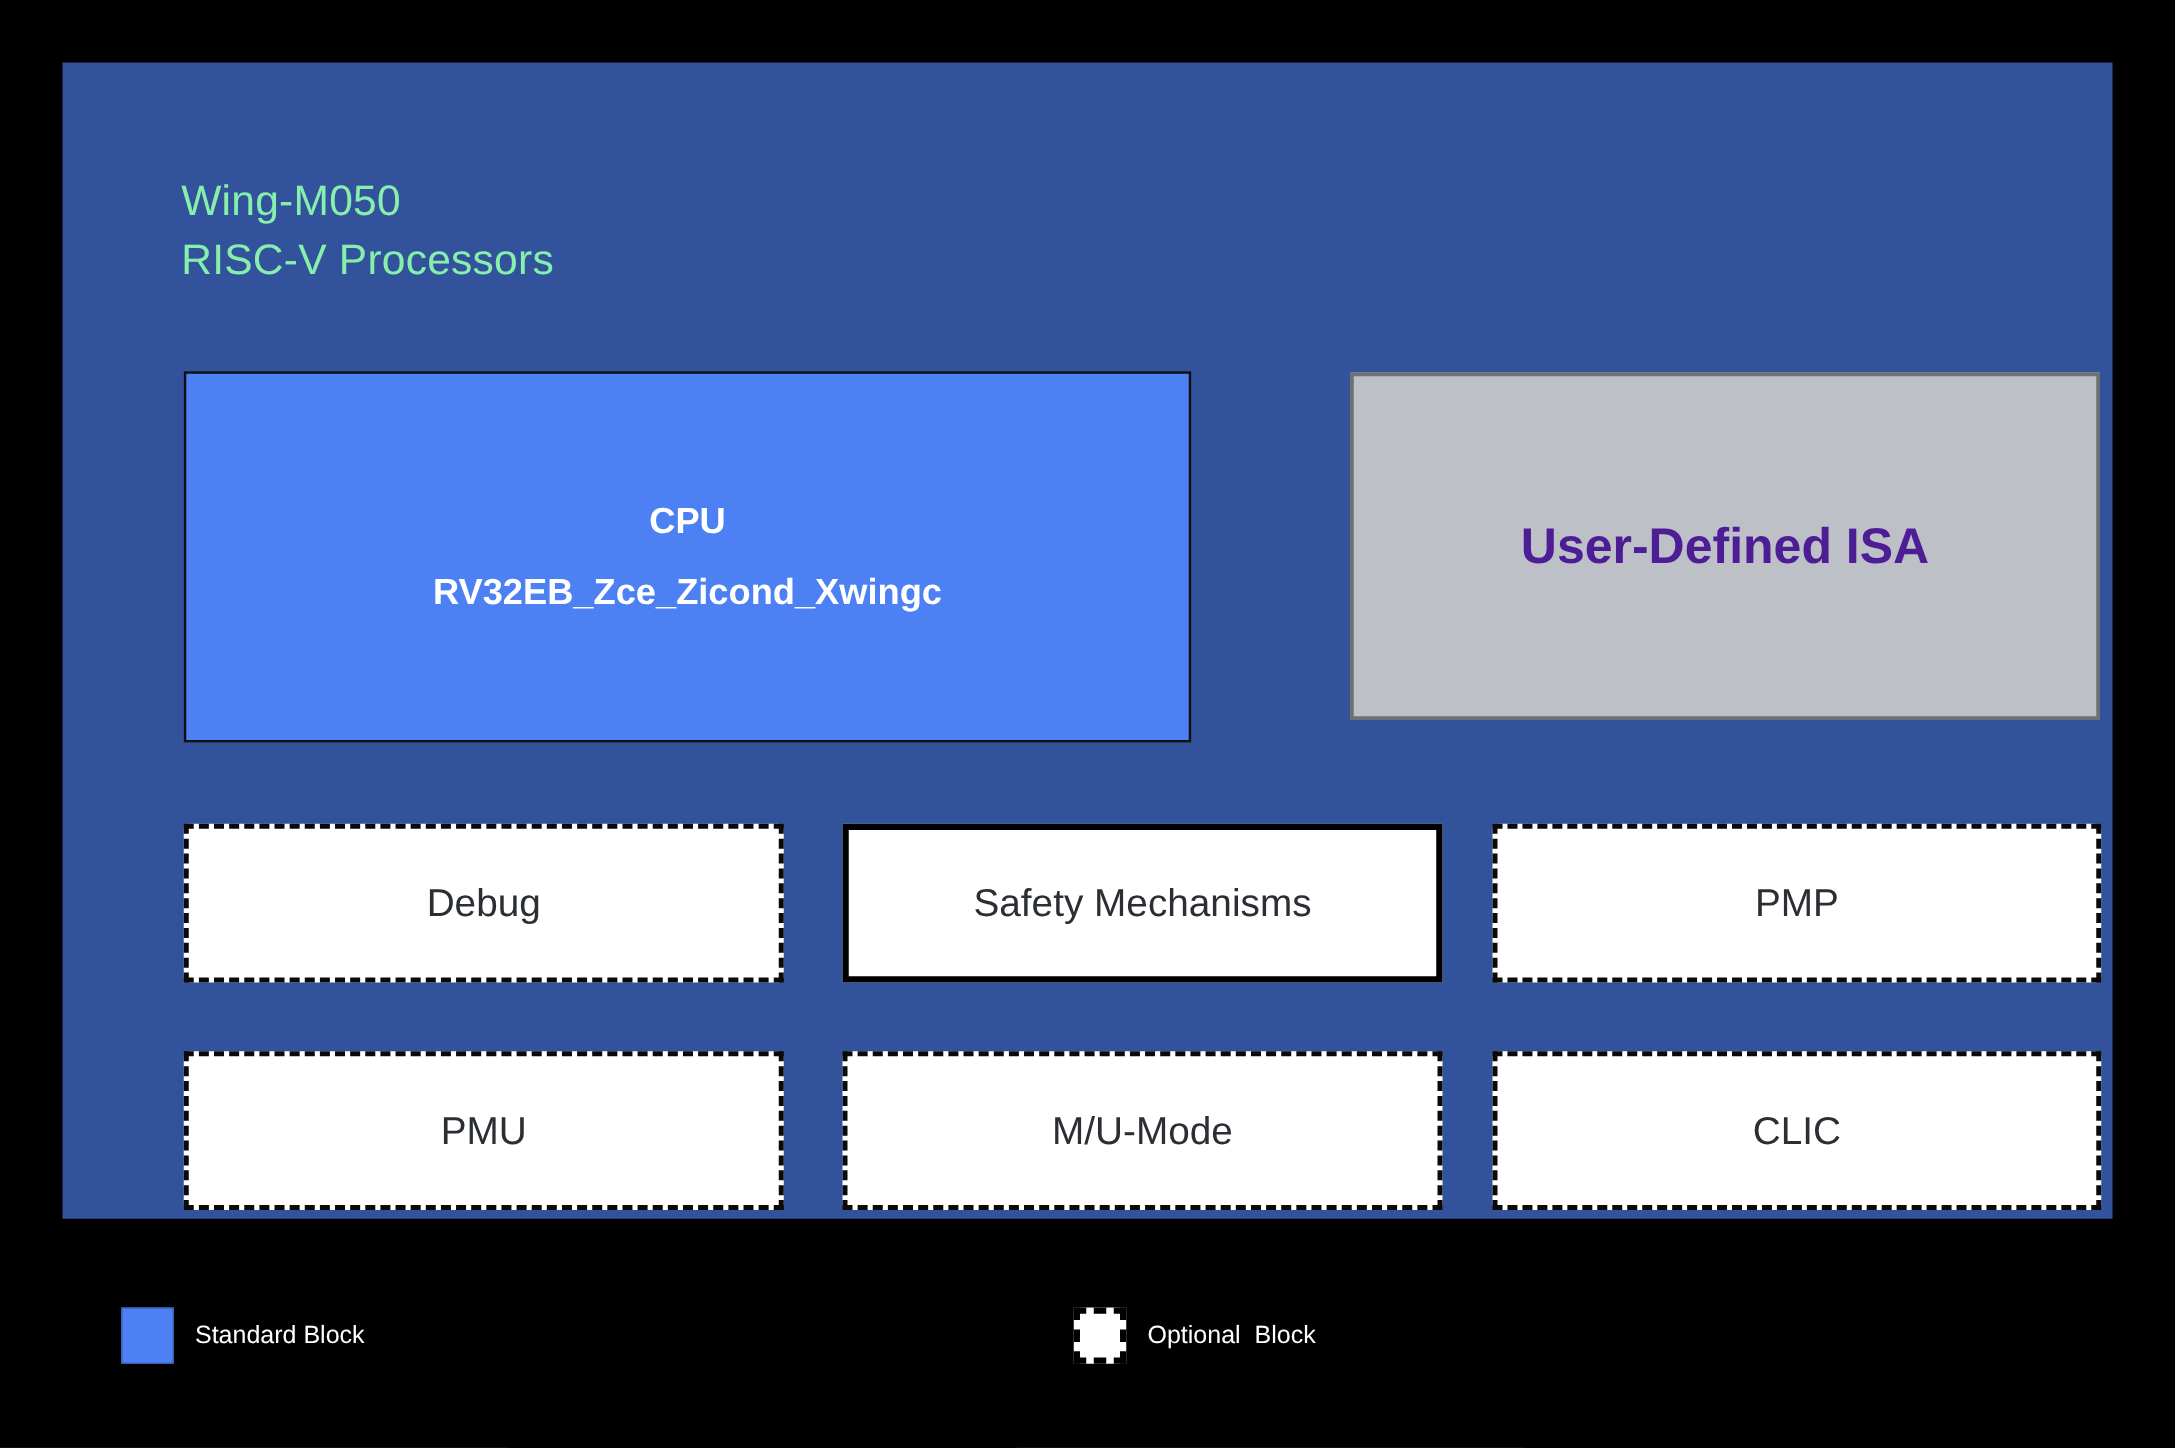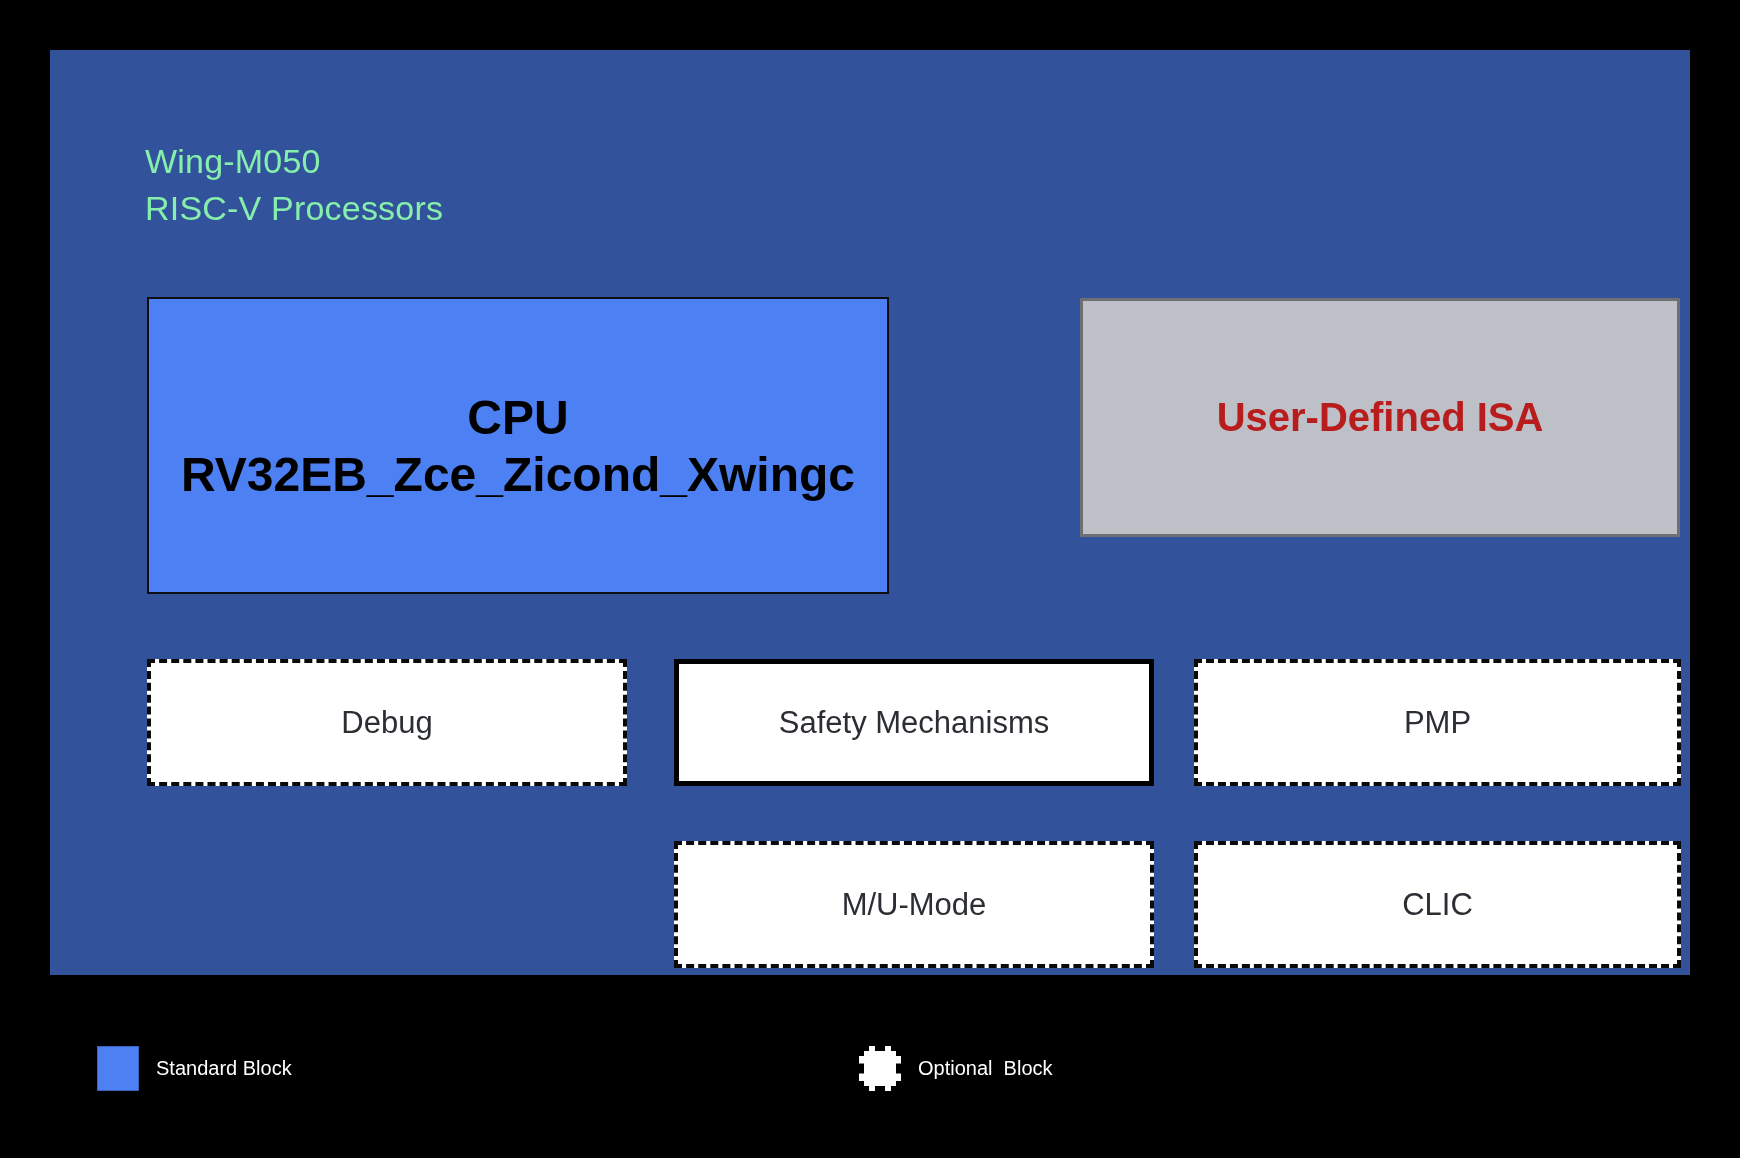--- a/index.html
+++ b/index.html
@@ -39,37 +39,37 @@
     position: absolute;
     display: flex;
     align-items: center;
     justify-content: center;
     text-align: center;
     box-sizing: border-box;
   }
   .block-cpu {
     left: 97px;
     top: 247px;
-    width: 742px;
+    width: 806px;
     height: 297px;
     background: #4D80F2;
     border: 2px solid #0d0e10;
-    color: #000000;
+    color: #ffffff;
     font-weight: 700;
-    font-size: 48px;
+    font-size: 29px;
     line-height: 57px;
   }
   .block-isa {
     left: 1030px;
     top: 248px;
     width: 600px;
-    height: 239px;
+    height: 278px;
     background: #BDC0C6;
     border: 3px solid #6E7074;
-    color: #b91c1c;
+    color: #4c1d95;
     font-weight: 700;
     font-size: 40px;
   }
   .block-small {
     background: #ffffff;
     color: #2B2E33;
     font-size: 31px;
     font-weight: 400;
     height: 127px;
   }
@@ -142,20 +142,23 @@
     <div class="block block-small dashed row2 col1">
       <span>Debug</span>
     </div>
     <div class="block block-small solid row2 col2">
       <span>Safety Mechanisms</span>
     </div>
     <div class="block block-small dashed row2 col3">
       <span>PMP</span>
     </div>
 
+    <div class="block block-small dashed row3 col1">
+      <span>PMU</span>
+    </div>
     <div class="block block-small dashed row3 col2">
       <span>M/U-Mode</span>
     </div>
     <div class="block block-small dashed row3 col3">
       <span>CLIC</span>
     </div>
 
   </div>
 
   <div class="legend-item li-1">

